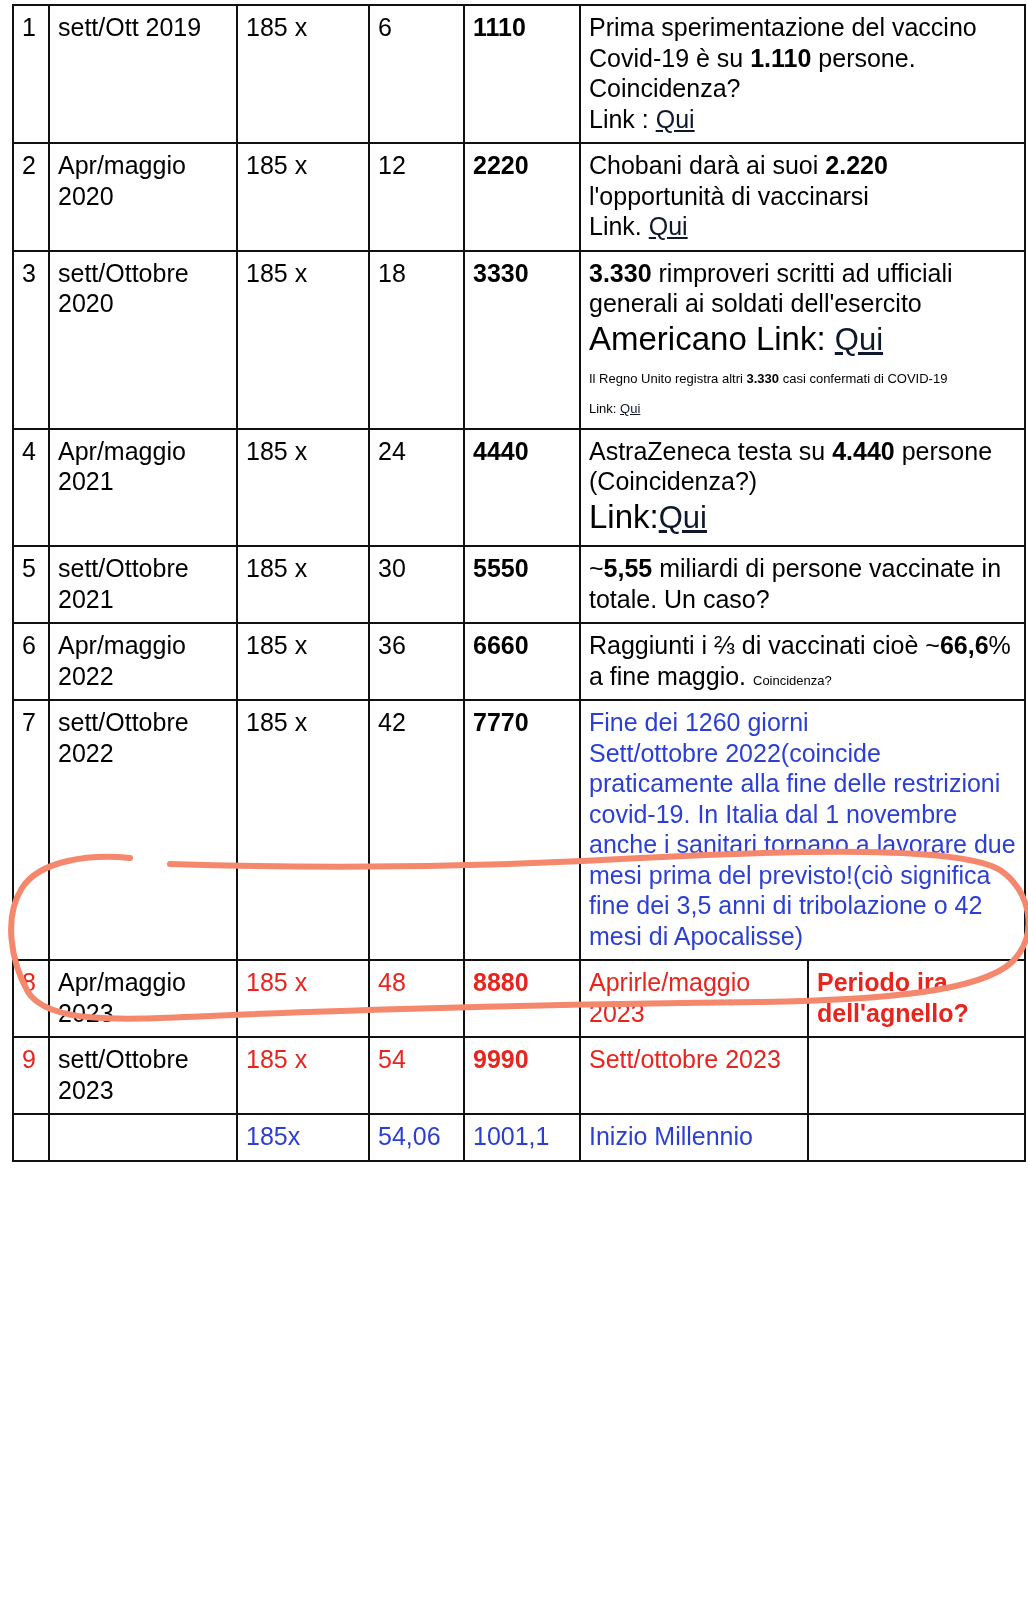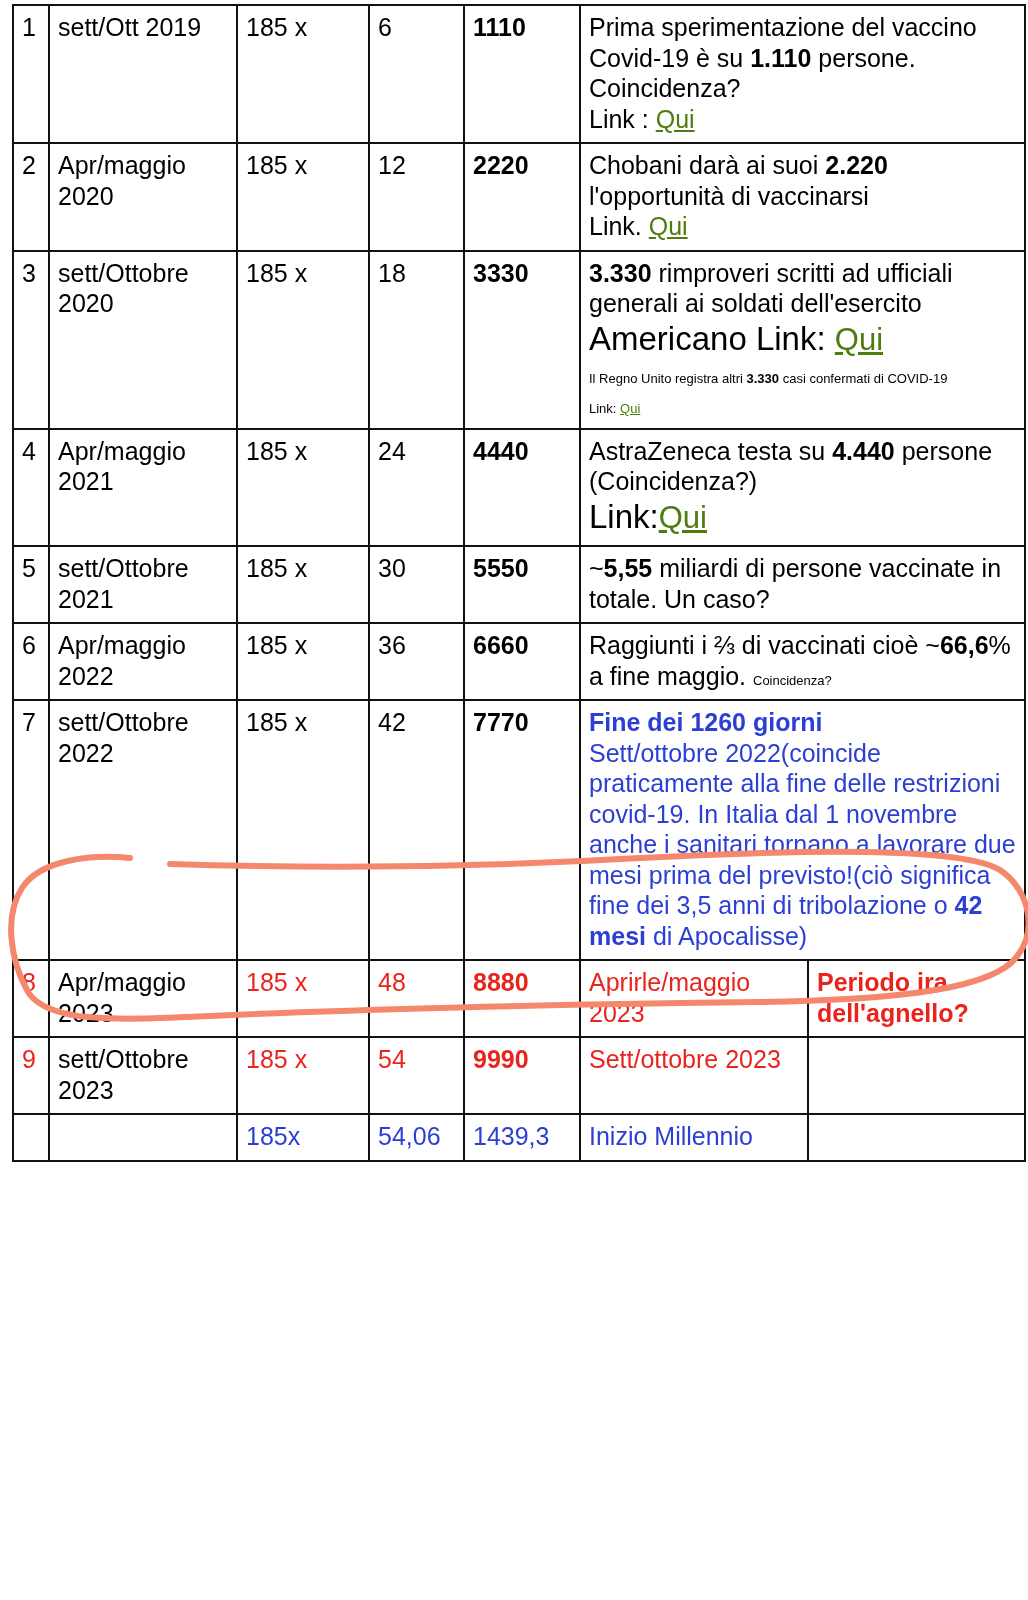--- a/index.html
+++ b/index.html
@@ -59,26 +59,26 @@
     text-align: left;
     padding-top: 8px;
   }
   td.desc { font-size: 25px; border-radius: 17px; }
 
   .hdr td { height: 72px; font-size: 25px; }
 
   .red { color: #e8241c; }
   .red-bold { color: #e8241c; font-weight: bold; }
   .blue { color: #2b3fd4; }
-  .blue-bold { color: #2b3fd4; font-weight: bold; margin-top: 25px; }
+  .blue-bold { color: #2b3fd4; font-weight: normal; margin-top: 25px; }
   .b { font-weight: bold; }
   .small { font-size: 13px; }
   .big { font-size: 33px; }
   a.lnk {
-    color: #4d7c0f;
+    color: #0f172a;
     text-decoration: underline;
   }
   a.lnk.big { font-size: 31px; }
 
   
   .annotation {
     position: absolute;
     left: 0;
     top: 838px;
     width: 1028px;
@@ -206,21 +206,21 @@
       <td class="num red">9990</td>
       <td class="desc red">Sett/ottobre 2023</td>
       <td class="desc"></td>
     </tr>
 
     <tr>
       <td class="idx"></td>
       <td></td>
       <td class="blue">185x</td>
       <td class="blue">54,06</td>
-      <td class="blue">1439,3</td>
+      <td class="blue">1001,1</td>
       <td class="desc blue">Inizio Millennio</td>
       <td class="desc"></td>
     </tr>
 
   </tbody>
     </table>
 
   <svg class="annotation" viewBox="0 0 1028 200">
     <path d="M 130 16 C 90 12, 40 18, 22 46 C 4 74, 10 118, 28 150 C 48 182, 120 178, 210 174 C 340 168, 560 162, 760 160 C 880 158, 980 150, 1012 120 C 1040 92, 1030 48, 1000 28 C 960 4, 800 8, 640 16 C 470 26, 300 26, 170 22" fill="none" stroke="#f4876c" stroke-width="6" stroke-linecap="round" stroke-linejoin="round"></path>
   </svg>

